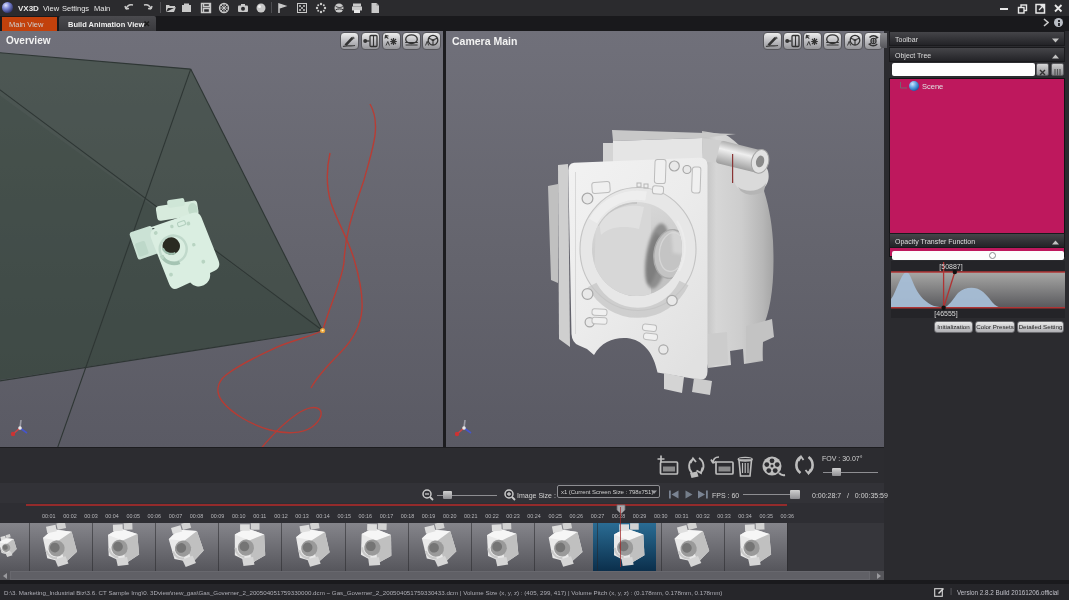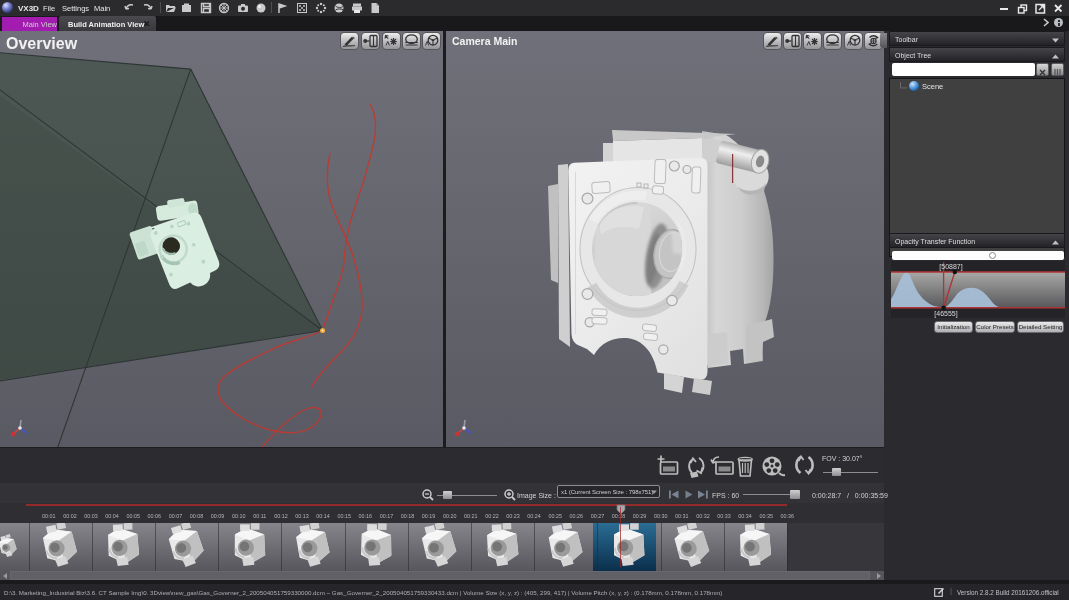--- a/index.html
+++ b/index.html
@@ -9,21 +9,21 @@
   #app { position:relative; width:1069px; height:600px; }
   .t { color:#e8e8e8; font-size:8px; }
 </style>
 </head>
 <body>
 <div id="app">
 
   <div class="abs" style="left:0;top:0;width:1069px;height:16px;background:#2b2b2e;"></div>
   <div class="abs" style="left:2px;top:2px;width:11px;height:11px;border-radius:50%;background:radial-gradient(circle at 35% 30%, #dfe4ff 0%, #7b86d6 35%, #3a3f7a 70%, #14142e 100%);"></div>
   <div class="abs t" style="left:18px;top:4px;font-weight:bold;font-size:8px;">VX3D</div>
-  <div class="abs t" style="left:43px;top:4px;font-size:7.5px;">File</div>
+  <div class="abs t" style="left:43px;top:4px;font-size:7.5px;">View</div>
   <div class="abs t" style="left:62px;top:4px;font-size:7.5px;">Settings</div>
   <div class="abs t" style="left:94px;top:4px;font-size:7.5px;">Main</div>
   <div id="topicons">
       <svg class="abs" style="left:123px;top:2px;" width="12" height="12" viewBox="0 0 12 12">
         <path d="M10 3 C6 2 4 4 3 7 M3 7 l-1-3 m1 3 l3-0.5" stroke="#c9c9c9" fill="none" stroke-width="1.5"></path>
       </svg>
       <svg class="abs" style="left:142px;top:2px;" width="12" height="12" viewBox="0 0 12 12">
         <path d="M2 3 C6 2 8 4 9 7 M9 7 l1-3 m-1 3 l-3-0.5" stroke="#c9c9c9" fill="none" stroke-width="1.5"></path>
       </svg>
       <div class="abs" style="left:160px;top:2px;width:1px;height:11px;background:#4e4e52;"></div>
@@ -95,21 +95,21 @@
   <svg class="abs" style="left:995px;top:2px;" width="72" height="12" viewBox="0 0 72 12">
     <rect x="5" y="6" width="8" height="2" fill="#e8e8e8"></rect>
     <rect x="26" y="3" width="5.5" height="5.5" fill="none" stroke="#e8e8e8" stroke-width="1.4"></rect>
     <rect x="23.5" y="5.5" width="5.5" height="5.5" fill="#2b2b2e" stroke="#e8e8e8" stroke-width="1.4"></rect>
     <rect x="41" y="2.5" width="8.5" height="8.5" fill="none" stroke="#e8e8e8" stroke-width="1.5"></rect>
     <path d="M44 8 L48.5 3.5 M45.5 3.5 h3 v3" stroke="#e8e8e8" stroke-width="1.3" fill="none"></path>
     <path d="M60 3 L66.5 9.5 M66.5 3 L60 9.5" stroke="#e8e8e8" stroke-width="1.8"></path>
   </svg>
 
   <div class="abs" style="left:0;top:16px;width:1069px;height:15px;background:#19191c;"></div>
-  <div class="abs" style="left:2px;top:17px;width:55px;height:14px;background:#a21caf;color:#cfcfcf;font-size:7.5px;padding:3px 0 0 7px;text-align:right;">Main View</div>
+  <div class="abs" style="left:2px;top:17px;width:55px;height:14px;background:#c2410c;color:#cfcfcf;font-size:7.5px;padding:3px 0 0 7px;">Main View</div>
   <div class="abs" style="left:59px;top:16px;width:97px;height:15px;background:linear-gradient(#4a4a4e,#39393d);color:#f0f0f0;font-weight:bold;font-size:7.5px;padding:3.5px 0 0 9px;border-radius:2px 2px 0 0;">Build Animation View</div>
   <svg class="abs" style="left:143px;top:20px;" width="8" height="8" viewBox="0 0 8 8">
       <path d="M1.5 1.5 L6 6 M6 1.5 L1.5 6" stroke="#1b1b1b" stroke-width="1.5"></path>
     </svg>
   <svg class="abs" style="left:1043px;top:18px;" width="6" height="9" viewBox="0 0 6 9">
       <path d="M1 1 L5 4.5 L1 8" stroke="#c8c8c8" stroke-width="1.6" fill="none"></path>
     </svg>
   <div class="abs" style="left:1054px;top:18px;width:9px;height:9px;border-radius:50%;background:#b9bdc4;"></div>
     <div class="abs" style="left:1058px;top:19.5px;width:1.5px;height:2px;background:#2a2a2e;"></div>
     <div class="abs" style="left:1058px;top:22.5px;width:1.5px;height:3.5px;background:#2a2a2e;"></div>
@@ -154,21 +154,21 @@
         <circle cx="322.6" cy="299.5" r="1.1" fill="#fff2c0"></circle>
         <g transform="translate(20,397)">
           <path d="M0 0 L-7 6" stroke="#cc4444" stroke-width="1.6"></path>
           <path d="M0 0 L7 5" stroke="#4455cc" stroke-width="1.6"></path>
           <path d="M0 0 L1 -8" stroke="#9a9aa4" stroke-width="1.6"></path>
           <circle cx="-7" cy="6" r="2.2" fill="#cc3333"></circle>
           <circle cx="0" cy="0" r="1.8" fill="#e8e8e8"></circle>
         </g>
       </svg>
   </div>
-  <div class="abs" style="left:6px;top:35px;color:#f2f2f2;font-weight:bold;font-size:16px;">Overview</div>
+  <div class="abs" style="left:6px;top:35px;color:#f2f2f2;font-weight:bold;font-size:10px;">Overview</div>
   <div id="ovbtns">
       <div class="abs" style="left:339.5px;top:32px;width:19px;height:18px;border-radius:4px;background:linear-gradient(#ededed,#bababe 55%,#96969a);border:1px solid #55555a;"></div>
       <svg class="abs" style="left:339.5px;top:32px;" width="19" height="18" viewBox="0 0 19 18">
         <path d="M4.5 12.5 L11.5 5 L13.5 6.8 L6.5 14 Z" fill="#333"></path>
         <path d="M13 4.5 l1.8 1.6 -1 1.2 -1.9 -1.7 Z" fill="#555"></path>
         <path d="M3 14.5 C6 13 11 14.5 15 13.5" stroke="#3a3a3a" fill="none" stroke-width="1.2"></path>
       </svg>
       <div class="abs" style="left:361px;top:32px;width:19px;height:18px;border-radius:4px;background:linear-gradient(#ededed,#bababe 55%,#96969a);border:1px solid #55555a;"></div>
       <svg class="abs" style="left:361px;top:32px;" width="19" height="18" viewBox="0 0 19 18">
         <circle cx="4.2" cy="9" r="2" fill="#333"></circle>
@@ -356,21 +356,21 @@
     <svg width="11" height="11">
         <path d="M3 3 L8 8 M8 3 L3 8" stroke="#333" stroke-width="1.4"></path>
       </svg>
   </div>
   <div class="abs" style="left:1051px;top:63px;width:13px;height:13px;background:linear-gradient(#cfcfcf,#8a8a8e);border-radius:2px;border:1px solid #5a5a5e;">
     <svg width="11" height="11">
         <path d="M3 2 v7 M5.5 2 v7 M8 2 v7" stroke="#555" stroke-width="1.2"></path>
       </svg>
   </div>
 
-  <div class="abs" style="left:889px;top:78px;width:176px;height:179px;background:#404040;border:1px solid #141416;">
+  <div class="abs" style="left:889px;top:78px;width:176px;height:179px;background:#be185d;border:1px solid #141416;">
     <svg class="abs" style="left:8px;top:3px;" width="10" height="10">
         <path d="M2.5 0 V6 H9" stroke="#6e6e72" stroke-width="0.9" fill="none"></path>
       </svg>
     <div class="abs" style="left:19px;top:2px;width:10px;height:10px;border-radius:50%;background:radial-gradient(circle at 35% 30%, #cfe6ff 0%, #5aa0e0 40%, #1a5fa8 75%, #0a3060 100%);"></div>
     <div class="abs" style="left:32px;top:3px;color:#e0e0e0;font-size:7.5px;">Scene</div>
   </div>
 
   <div class="abs" style="left:889px;top:233px;width:176px;height:15px;background:linear-gradient(#454549,#232327);border:1px solid #1a1a1d;color:#dedede;font-size:7px;padding:3.5px 0 0 5px;">Opacity Transfer Function
     <svg class="abs" style="right:5px;top:5.5px;" width="7" height="5">
         <path d="M0 4.5 L7 4.5 L3.5 0.5 Z" fill="#c2c2c2"></path>

